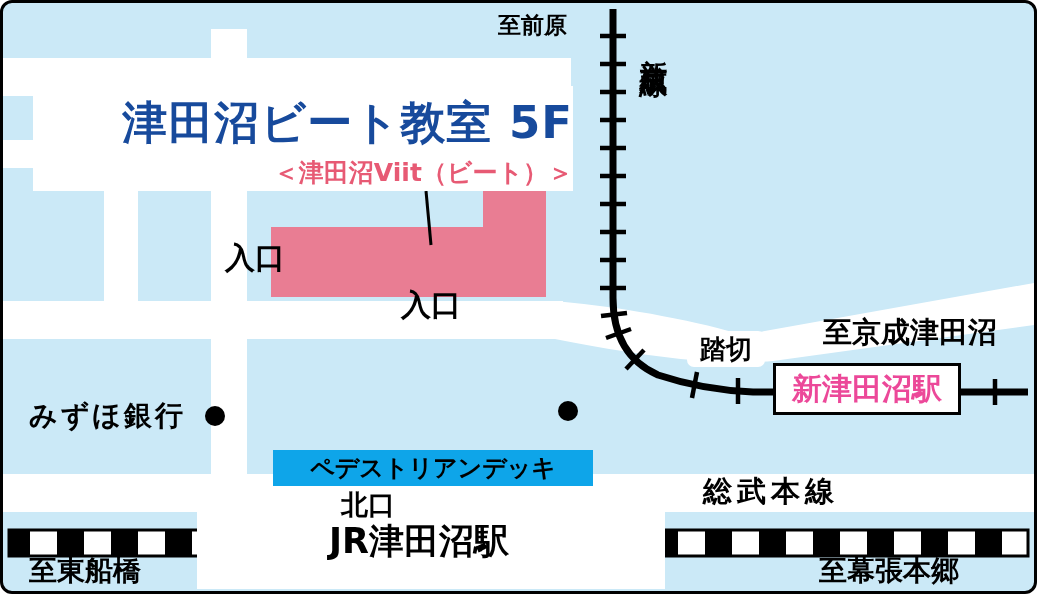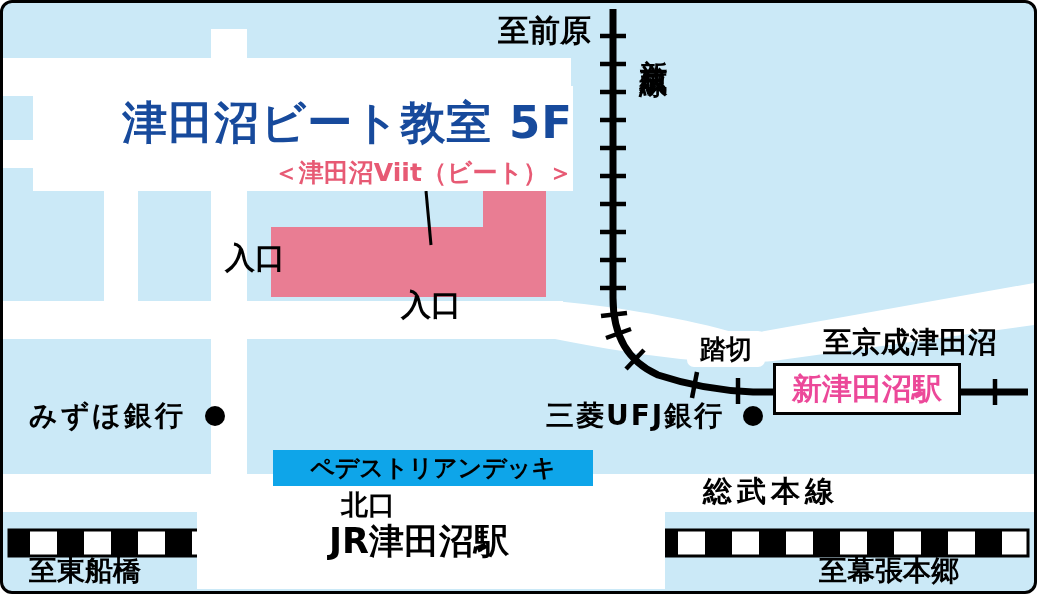--- a/index.html
+++ b/index.html
@@ -12,37 +12,37 @@
     overflow:hidden;
     background:#cbe9f7;
     font-family:"DejaVu Sans", sans-serif;
   }
   #geometry{position:absolute;left:0;top:0;z-index:0;}
   .lbl{
     position:absolute;z-index:2;
     font-weight:bold;color:#000;
     white-space:nowrap;line-height:1.1;
   }
-  #lbl-maebara{left:495px;top:10px;font-size:31px;}
+  #lbl-maebara{left:495px;top:10px;font-size:23px;}
   #lbl-shinkeisei{left:634px;top:33px;font-size:28px;writing-mode:vertical-rl;letter-spacing:4px;}
   #callout{
     position:absolute;z-index:2;
     left:30px;top:83px;width:540px;height:105px;
     background:#ffffff;text-align:right;
   }
   #callout-title{font-weight:bold;font-size:45px;color:#174a9c;margin-top:7px;letter-spacing:1px;}
   #callout-subtitle{font-weight:bold;font-size:25px;color:#e75a74;margin-top:3px;}
   #lbl-entrance-left{left:222px;top:238px;font-size:30px;}
   #lbl-entrance-bottom{left:398px;top:285px;font-size:30px;}
   #lbl-fumikiri{
     left:684px;top:328px;width:78px;height:36px;
     background:#fff;border-radius:7px;
     font-size:26px;line-height:36px;text-align:center;
   }
-  #lbl-keisei{left:820px;top:324px;font-size:29px;}
+  #lbl-keisei{left:820px;top:314px;font-size:29px;}
   #box-shintsudanuma{
     position:absolute;z-index:2;
     left:770px;top:360px;width:188px;height:52px;
     background:#fff;border:3px solid #000;box-sizing:border-box;
     font-weight:bold;font-size:30px;line-height:46px;text-align:center;color:#ec4899;
   }
   .bank{display:flex;align-items:center;gap:7px;}
   #lbl-mizuho{left:26px;top:398px;font-size:28px;letter-spacing:3px;}
   #lbl-mufg{left:543px;top:398px;font-size:28px;letter-spacing:2px;}
   .bank-dot{width:20px;height:20px;border-radius:50%;background:#000;margin-left:12px;flex:0 0 auto;}
@@ -124,21 +124,20 @@
   <div class="lbl" id="lbl-fumikiri">踏切</div>
   <div class="lbl" id="lbl-keisei">至京成津田沼</div>
 
   <div id="box-shintsudanuma">新津田沼駅</div>
 
   <div class="lbl bank" id="lbl-mizuho">
     <span>みずほ銀行</span>
     <span class="bank-dot"></span>
   </div>
   <div class="lbl bank" id="lbl-mufg">
-    <span>三菱UFJ銀行</span>
     <span class="bank-dot"></span>
   </div>
 
   <div id="box-deck">ペデストリアンデッキ</div>
 
   <div id="box-jrstation"></div>
   <div class="lbl" id="lbl-northexit">北口</div>
   <div class="lbl" id="lbl-jrstation">JR津田沼駅</div>
 
   <div class="lbl" id="lbl-sobu">総武本線</div>

